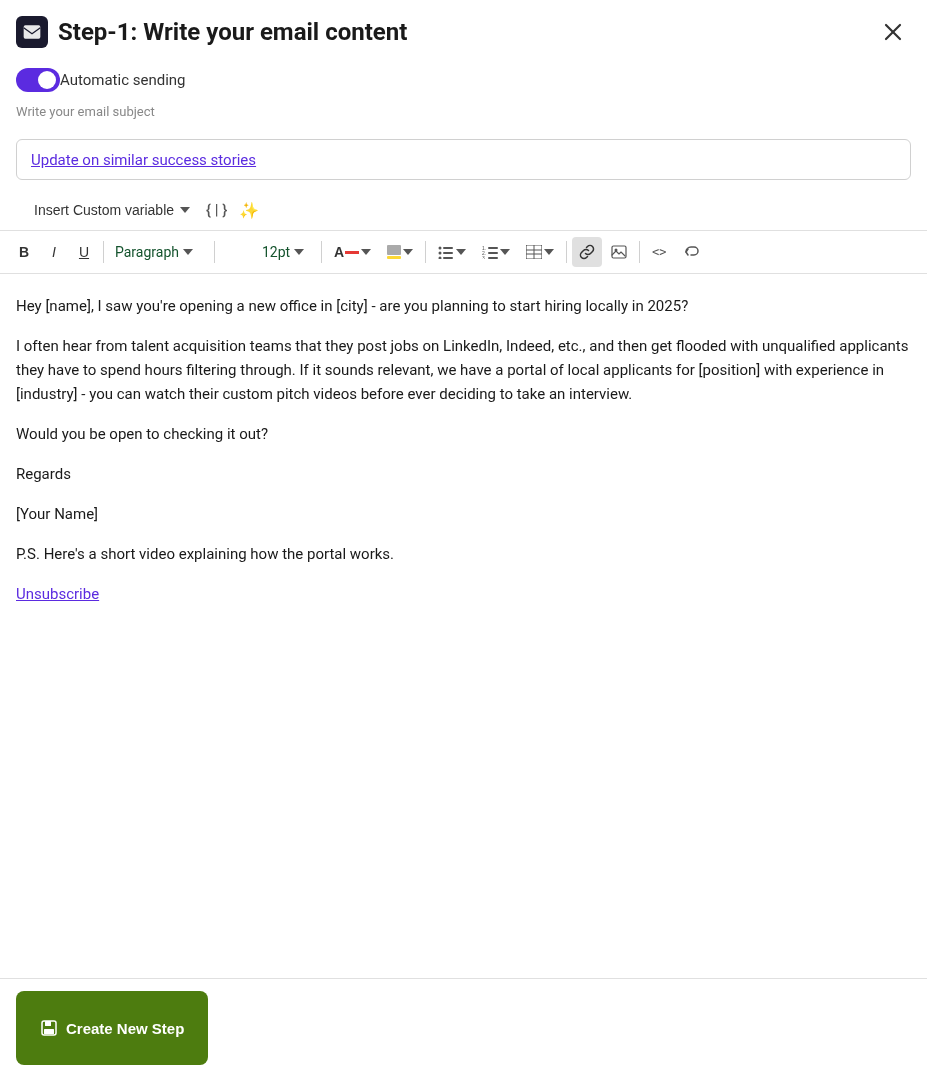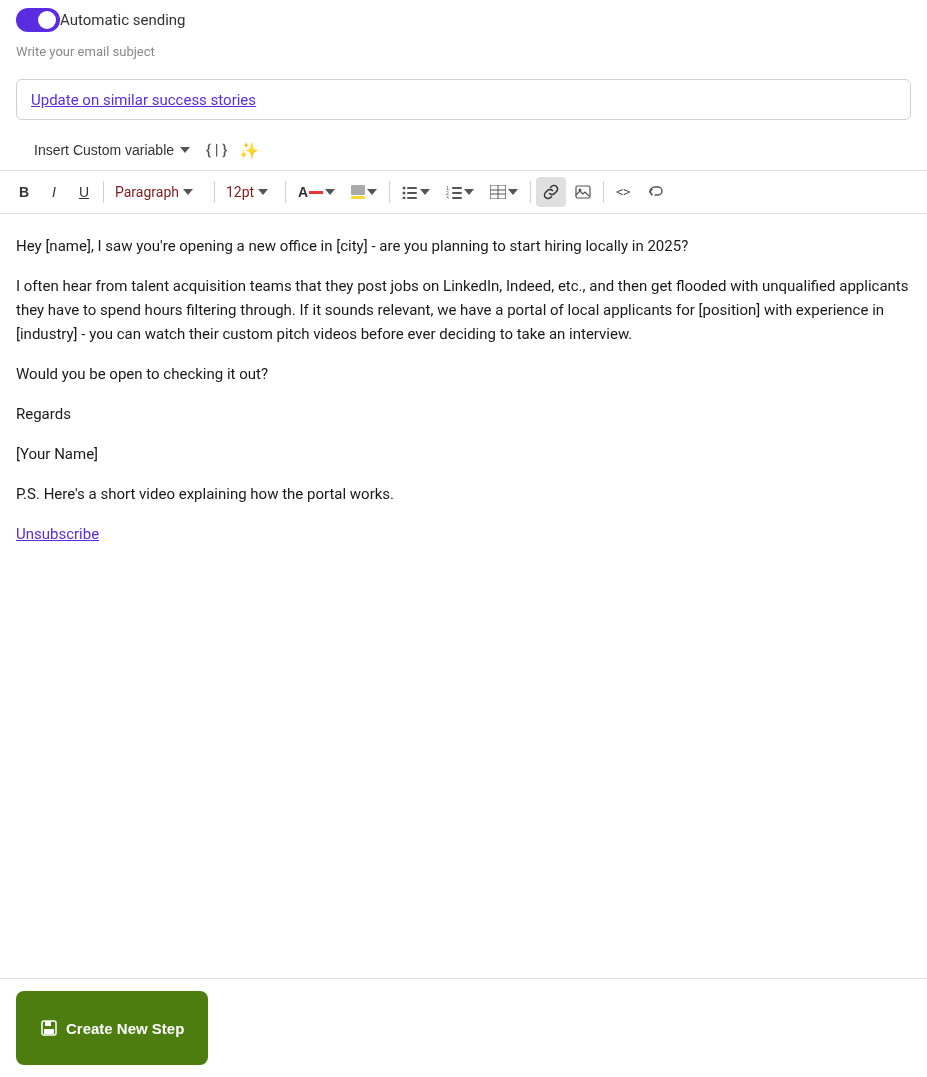--- a/index.html
+++ b/index.html
@@ -198,35 +198,36 @@
       width: 1px;
       height: 22px;
       background: #d0d0d0;
       margin: 0 3px;
     }
 
     .toolbar-select {
       border: none;
       background: none;
       font-size: 14px;
-      color: #7f1d1d;
+      color: #14532d;
       cursor: pointer;
       padding: 4px 6px;
       height: 30px;
       display: flex;
       align-items: center;
       gap: 2px;
     }
 
     .paragraph-select {
       min-width: 100px;
     }
 
     .font-size-select {
       min-width: 60px;
+      margin-left: 36px;
     }
 
     .toolbar-link-btn {
       background: #e0e0e0;
       border-radius: 4px;
     }
 
     
     .editor-area {
       flex: 1;
@@ -294,20 +295,37 @@
       height: 3px;
       background: #e53935;
       margin-top: 1px;
     }
   </style>
 </head>
 <body>
 
 <div class="page-container">
 
+  <div class="header">
+    <div class="header-left">
+      <div class="mail-icon">
+        <svg viewBox="0 0 24 24" fill="white" xmlns="http://www.w3.org/2000/svg">
+          <rect x="2" y="4" width="20" height="16" rx="2" fill="white" opacity="0.9"></rect>
+          <path d="M2 7l10 7 10-7" stroke="#1a1a2e" stroke-width="1.5" fill="none"></path>
+        </svg>
+      </div>
+      <h1 class="header-title">Step-1: Write your email content</h1>
+    </div>
+    <button class="close-btn">
+      <svg width="20" height="20" viewBox="0 0 20 20" fill="none">
+        <line x1="3" y1="3" x2="17" y2="17" stroke="#333" stroke-width="2.2" stroke-linecap="round"></line>
+        <line x1="17" y1="3" x2="3" y2="17" stroke="#333" stroke-width="2.2" stroke-linecap="round"></line>
+      </svg>
+    </button>
+  </div>
 
   <div class="toggle-row">
     <div class="toggle-switch">
       <div class="toggle-track"></div>
       <div class="toggle-thumb"></div>
     </div>
     <span class="toggle-label">Automatic sending</span>
   </div>
 
   <div class="subject-section">

